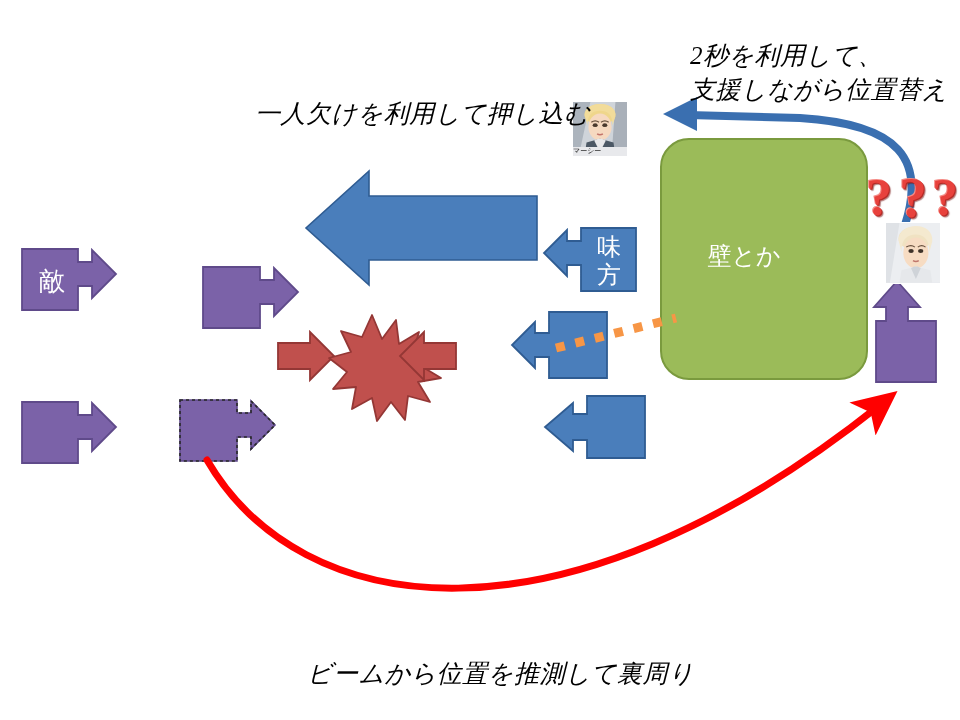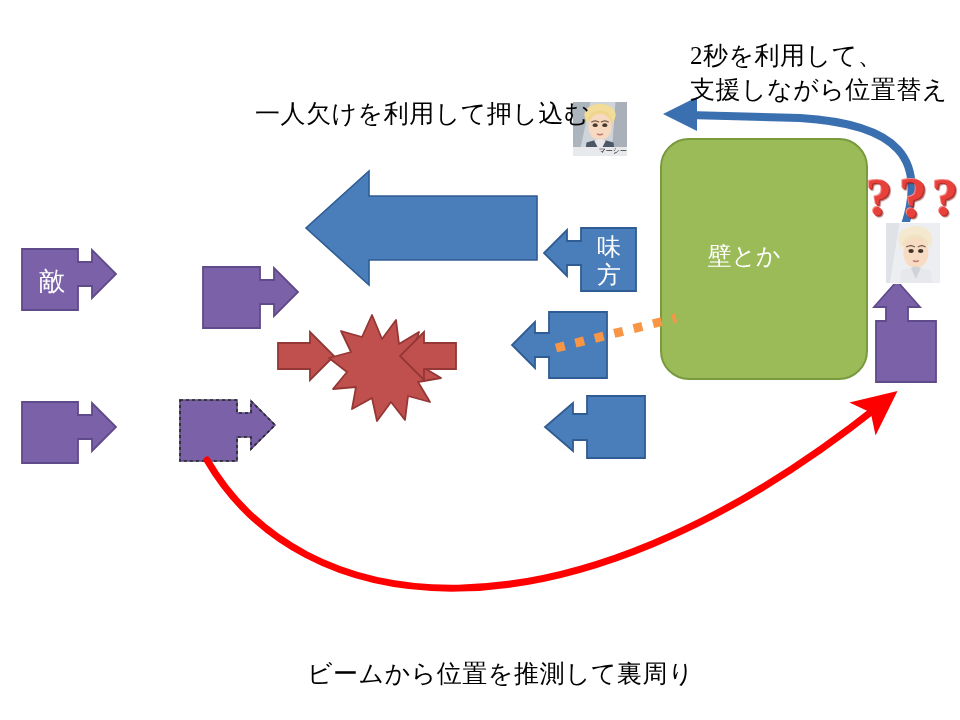--- a/index.html
+++ b/index.html
@@ -24,20 +24,21 @@
     height: 720px;
   }
   .annotation {
     position: absolute;
     color: #000000;
     font-size: 25px;
     line-height: 32px;
     white-space: pre;
     font-family: "Liberation Serif", "DejaVu Serif", serif;
     letter-spacing: 0.5px;
+    font-style: italic;
   }
   .shape-label {
     position: absolute;
     color: #ffffff;
     font-family: "Liberation Serif", "DejaVu Serif", serif;
     text-align: center;
     pointer-events: none;
   }
   #label-wall {
     font-size: 24px;
@@ -58,21 +59,21 @@
   }
   .portrait .pface {
     position: absolute;
     left: 0; top: 0; right: 0; bottom: 0;
   }
   .portrait .pname {
     position: absolute;
     left: 0;
     right: 0;
     bottom: 0;
-    text-align: right;
+    text-align: left;
     color: #1b1b1b;
     background: #e8e9ec;
     font-size: 7px;
     line-height: 9px;
     font-family: "DejaVu Sans", sans-serif;
   }
   .qmark {
     position: absolute;
     font-weight: bold;
     font-family: "Liberation Serif", "DejaVu Serif", serif;

